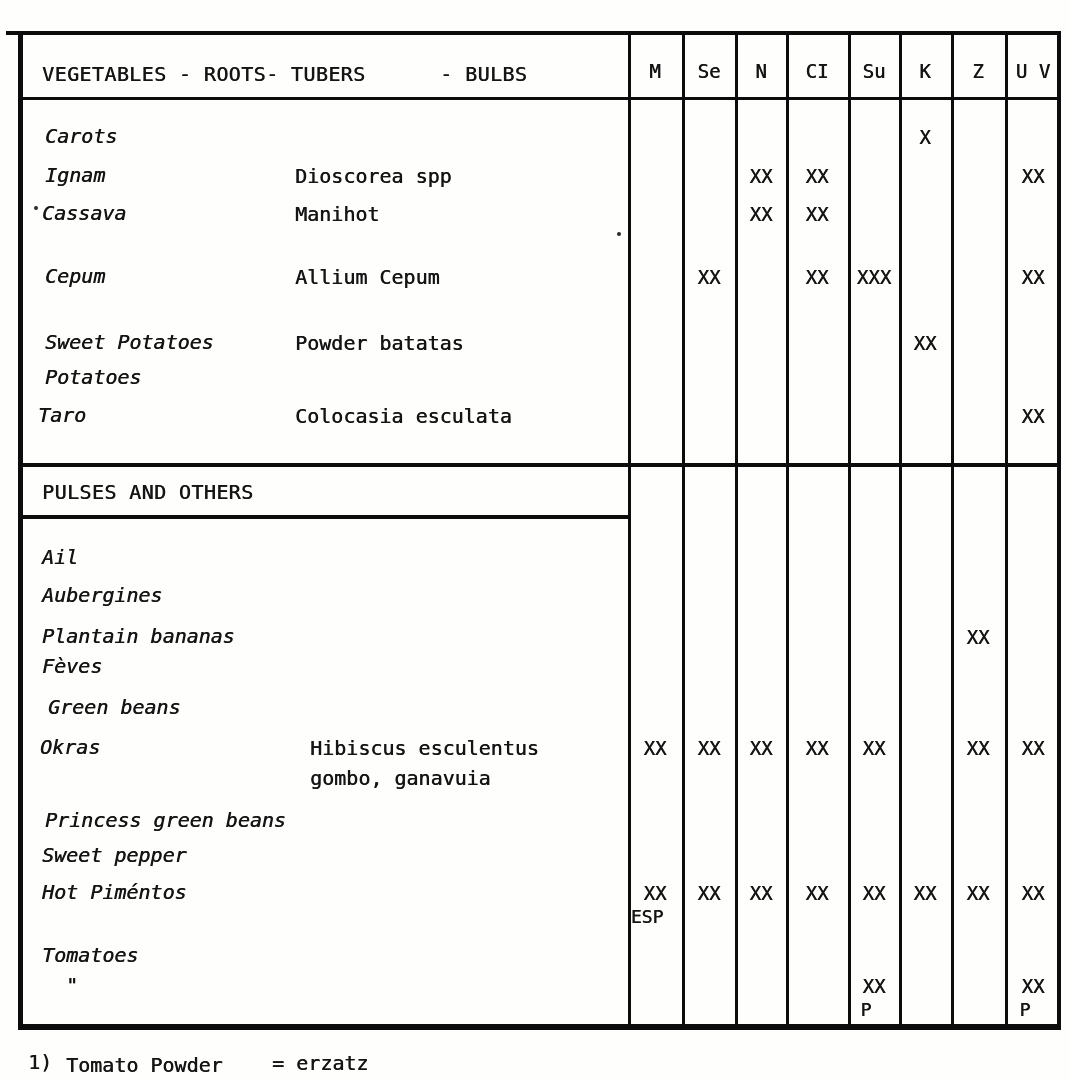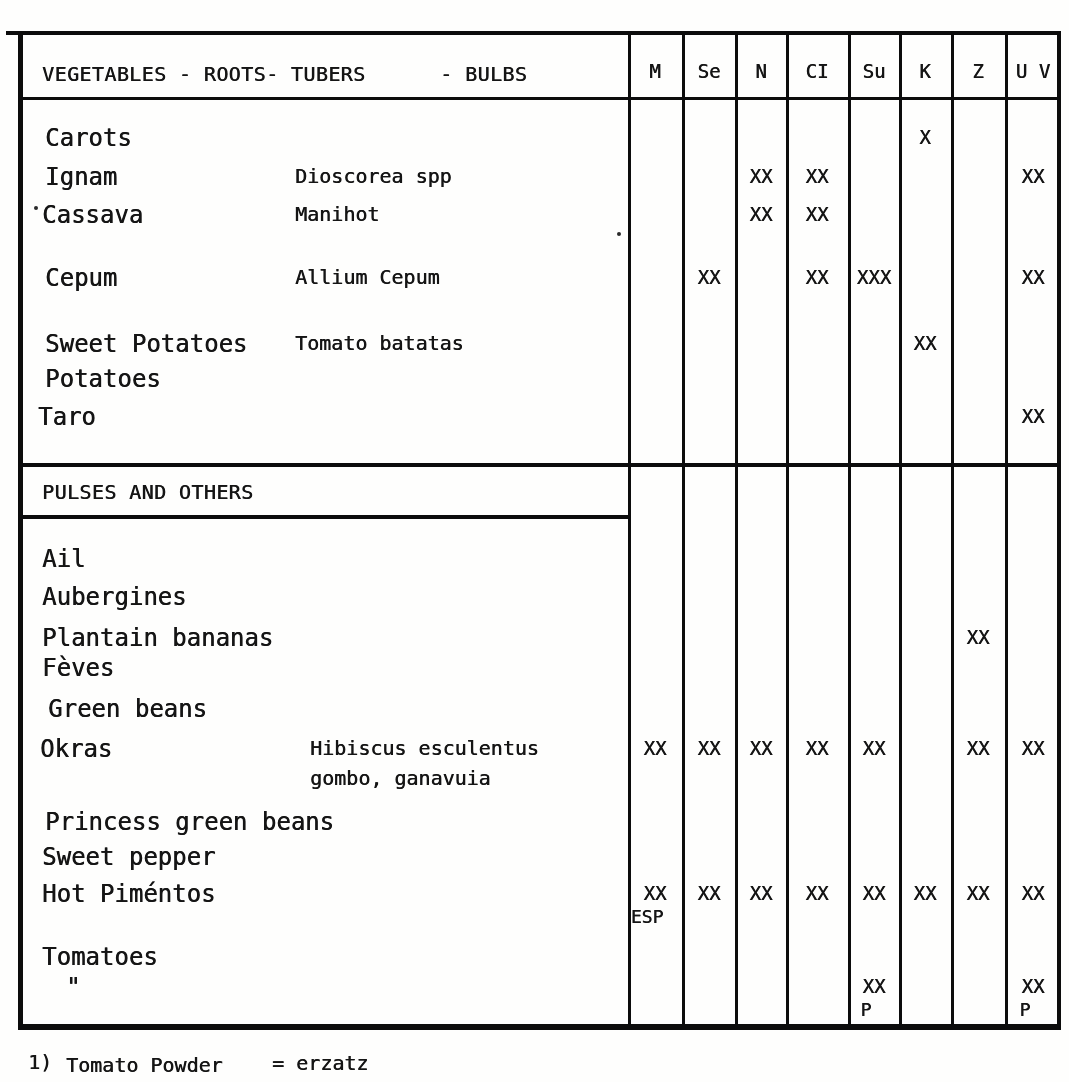--- a/index.html
+++ b/index.html
@@ -12,21 +12,21 @@
   }
   .layer { position:absolute; inset:0; }
   .txt {
     position:absolute; white-space:pre; line-height:1.2;
     text-shadow:0.5px 0 currentColor;
   }
   .hline, .vline { position:absolute; background:#0c0c0c; }
   .country  { font-size:21px; letter-spacing:0.2px; }
   .sechead  { font-size:20px; letter-spacing:0.4px; }
   .colhead  { font-size:19px; }
-  .name     { font-size:24px; }
+  .name     { font-size:20px;font-style:italic; }
   .latin    { font-size:20px; line-height:30px; }
   .mark     { font-size:19px; }
   .sub      { font-size:18px; }
   .foot     { font-size:20px; }
   .speck { position:absolute; width:4px; height:4px; background:#2a2a2a; border-radius:50%; }
 </style>
 </head>
 <body>
 
 <div class="page">
@@ -74,24 +74,25 @@
       <div class="txt latin" style="left: 295px; top: 199px;">Manihot</div>
       <div class="txt mark" style="left: 721px; top: 203px; width: 80px; text-align: center;">XX</div>
       <div class="txt mark" style="left: 777px; top: 203px; width: 80px; text-align: center;">XX</div>
       <div class="txt name" style="left: 45px; top: 264px;">Cepum</div>
       <div class="txt latin" style="left: 295px; top: 262px;">Allium Cepum</div>
       <div class="txt mark" style="left: 669px; top: 266px; width: 80px; text-align: center;">XX</div>
       <div class="txt mark" style="left: 777px; top: 266px; width: 80px; text-align: center;">XX</div>
       <div class="txt mark" style="left: 834px; top: 266px; width: 80px; text-align: center;">XXX</div>
       <div class="txt mark" style="left: 993px; top: 266px; width: 80px; text-align: center;">XX</div>
       <div class="txt name" style="left: 45px; top: 330px;">Sweet Potatoes</div>
-      <div class="txt latin" style="left: 295px; top: 328px;">Tomato batatas</div>
+      <div class="txt latin" style="left: 295px; top: 328px;">Powder batatas</div>
       <div class="txt mark" style="left: 885px; top: 332px; width: 80px; text-align: center;">XX</div>
       <div class="txt name" style="left: 45px; top: 365px;">Potatoes</div>
       <div class="txt name" style="left: 38px; top: 403px;">Taro</div>
+      <div class="txt latin" style="left: 295px; top: 401px;">Colocasia esculata</div>
       <div class="txt mark" style="left: 993px; top: 405px; width: 80px; text-align: center;">XX</div>
       <div class="txt name" style="left: 42px; top: 545px;">Ail</div>
       <div class="txt name" style="left: 42px; top: 583px;">Aubergines</div>
       <div class="txt name" style="left: 42px; top: 624px;">Plantain bananas</div>
       <div class="txt mark" style="left: 938px; top: 626px; width: 80px; text-align: center;">XX</div>
       <div class="txt name" style="left: 42px; top: 654px;">Fèves</div>
       <div class="txt name" style="left: 48px; top: 695px;">Green beans</div>
       <div class="txt name" style="left: 40px; top: 735px;">Okras</div>
       <div class="txt latin" style="left: 310px; top: 733px;">Hibiscus esculentus
 gombo, ganavuia</div>

